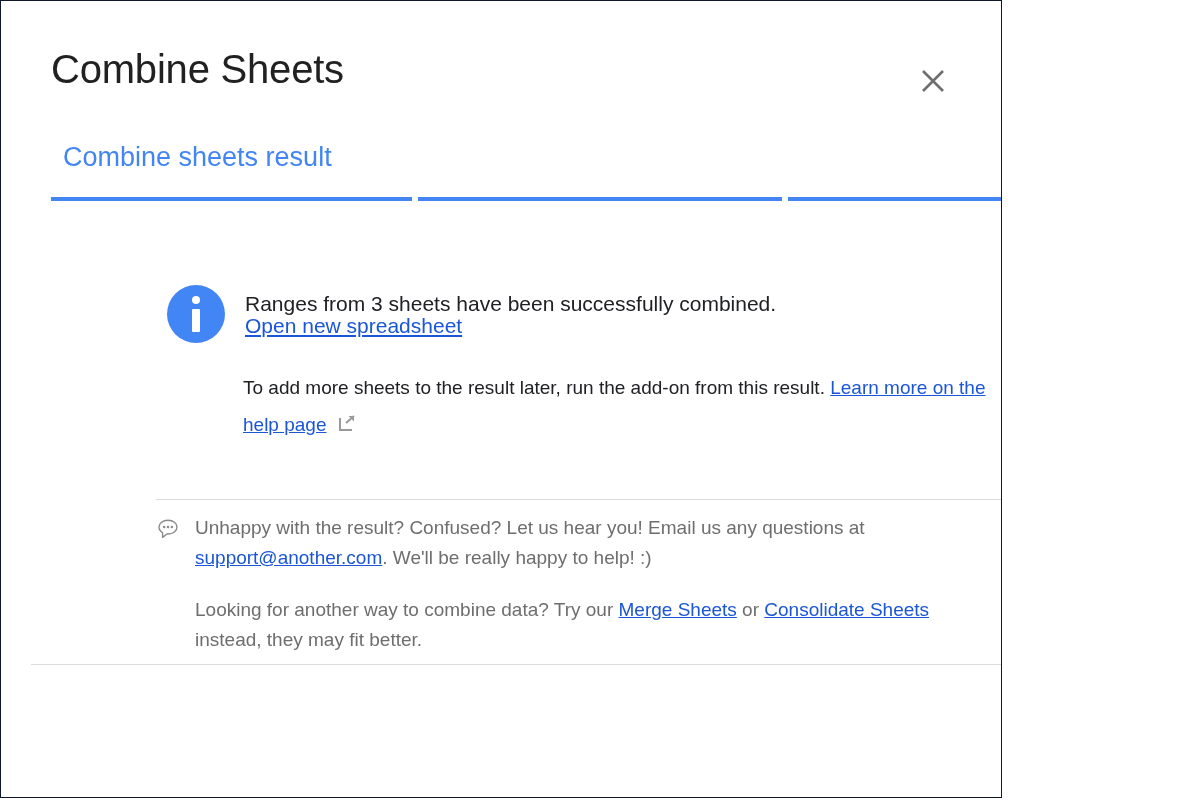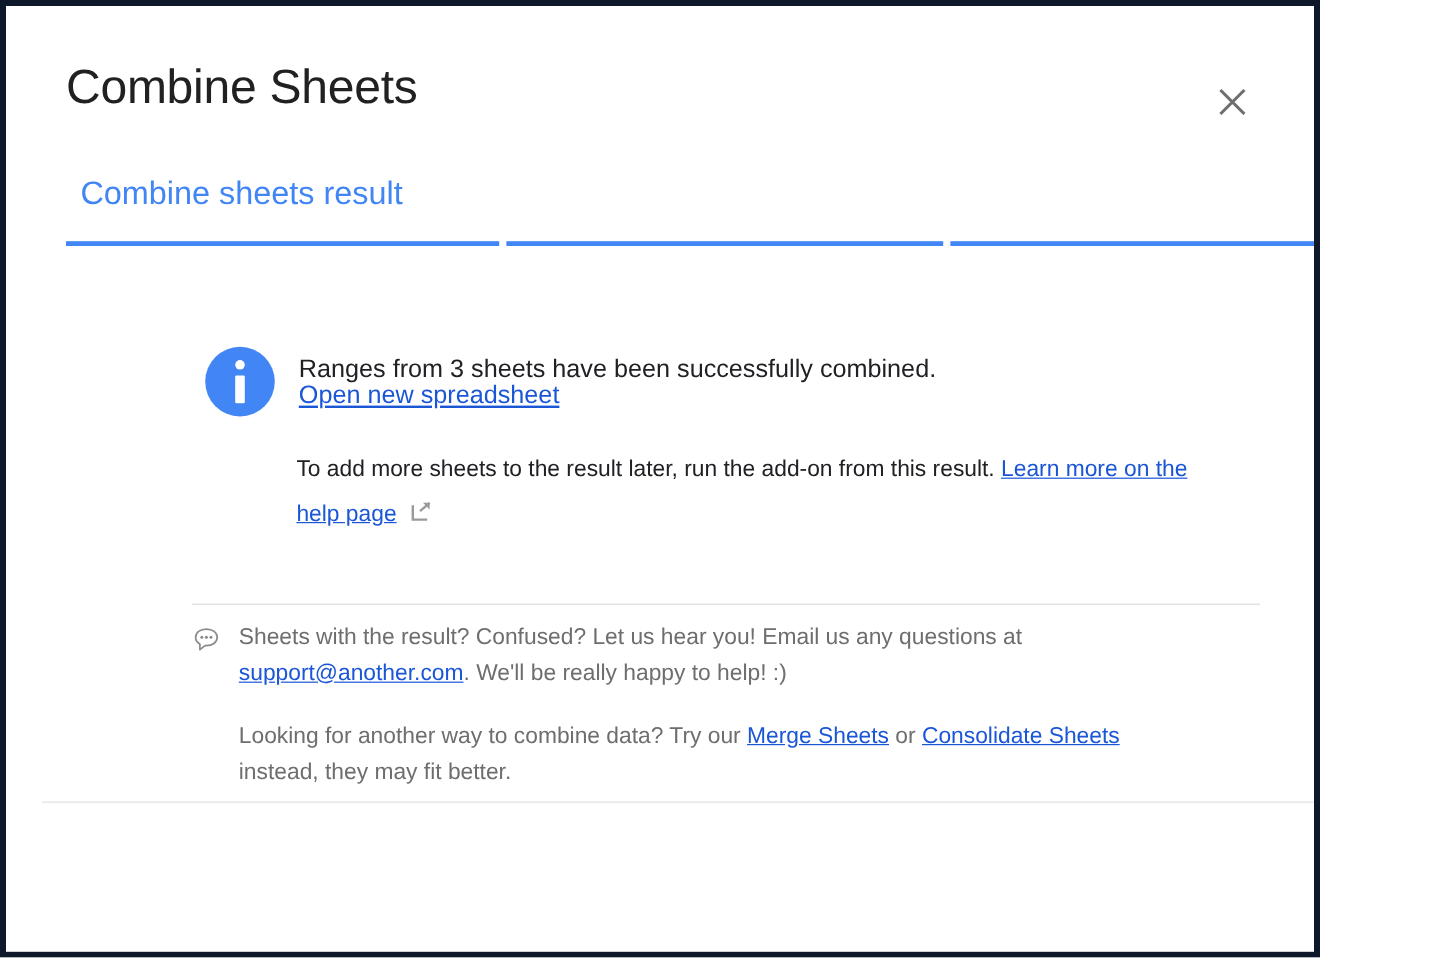--- a/index.html
+++ b/index.html
@@ -10,24 +10,24 @@
   body {
     width: 1200px;
     height: 798px;
     font-family: "Liberation Sans", sans-serif;
     -webkit-font-smoothing: antialiased;
   }
 
   .dialog {
     position: relative;
     box-sizing: border-box;
-    width: 1100px;
+    width: 1002px;
     height: 798px;
     background: #ffffff;
-    border: 5px solid #0f172a;
+    border: 1px solid #0f172a;
     overflow: hidden;
   }
 
   
   .dlg-title {
     position: absolute;
     left: 50px;
     top: 48px;
     font-size: 40px;
     font-weight: 400;
@@ -268,21 +268,21 @@
   <div class="support">
     <div class="support-row">
       <span class="bubble-icon">
         <svg width="22" height="22" viewBox="0 0 22 22" aria-hidden="true">
           <path d="M11 2.2 C5.7 2.2 2 5.2 2 9.1 C2 11.4 3.4 13.5 5.6 14.8 L5.6 19.4 L9.9 16.0 C10.3 16.03 10.6 16.04 11 16.04 C16.3 16.04 20 13.0 20 9.1 C20 5.2 16.3 2.2 11 2.2 Z" fill="none" stroke="#8a8a8a" stroke-width="1.4" stroke-linejoin="round"></path>
           <circle cx="7.2" cy="9.0" r="1.25" fill="#8a8a8a"></circle>
           <circle cx="11" cy="9.0" r="1.25" fill="#8a8a8a"></circle>
           <circle cx="14.8" cy="9.0" r="1.25" fill="#8a8a8a"></circle>
         </svg>
       </span>
-      <div class="support-text"><span>Sheets with the result? Confused? Let us hear you! Email us any questions at </span><a class="link">support@another.com</a><span>. We'll be really happy to help! :)</span></div>
+      <div class="support-text"><span>Unhappy with the result? Confused? Let us hear you! Email us any questions at </span><a class="link">support@another.com</a><span>. We'll be really happy to help! :)</span></div>
     </div>
     <div class="support-p2"><span>Looking for another way to combine data? Try our </span><a class="link">Merge Sheets</a><span> or </span><a class="link">Consolidate Sheets</a><span> instead, they may fit better.</span></div>
   </div>
 
   <div class="hr-footer"></div>
   <div class="footer">
 
     
 
     

